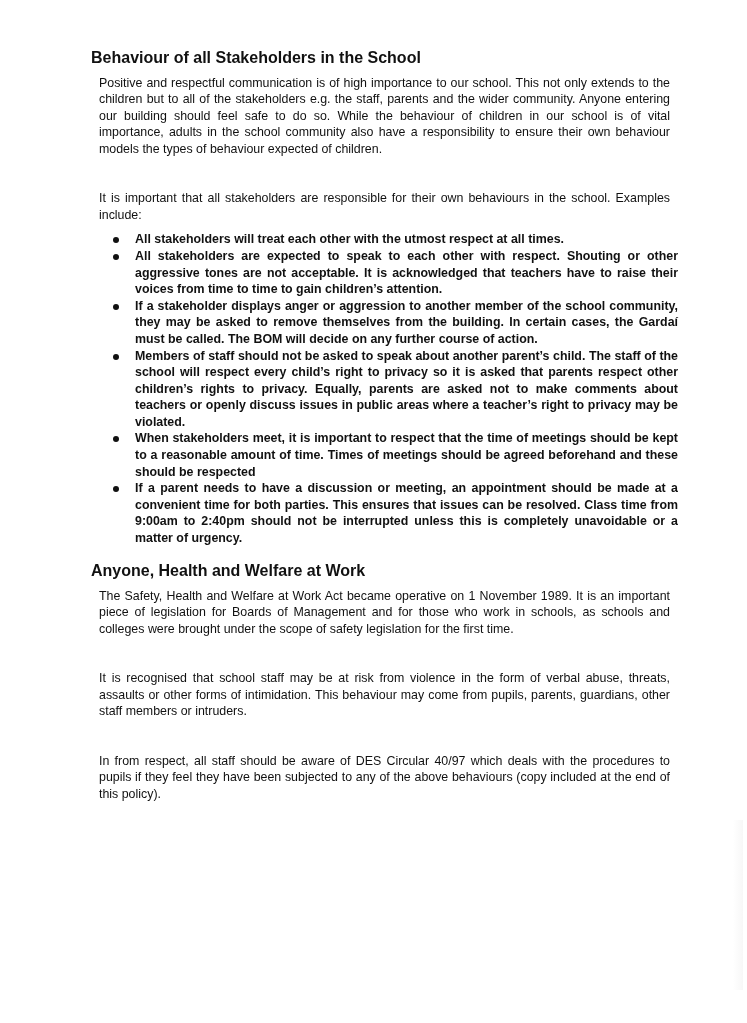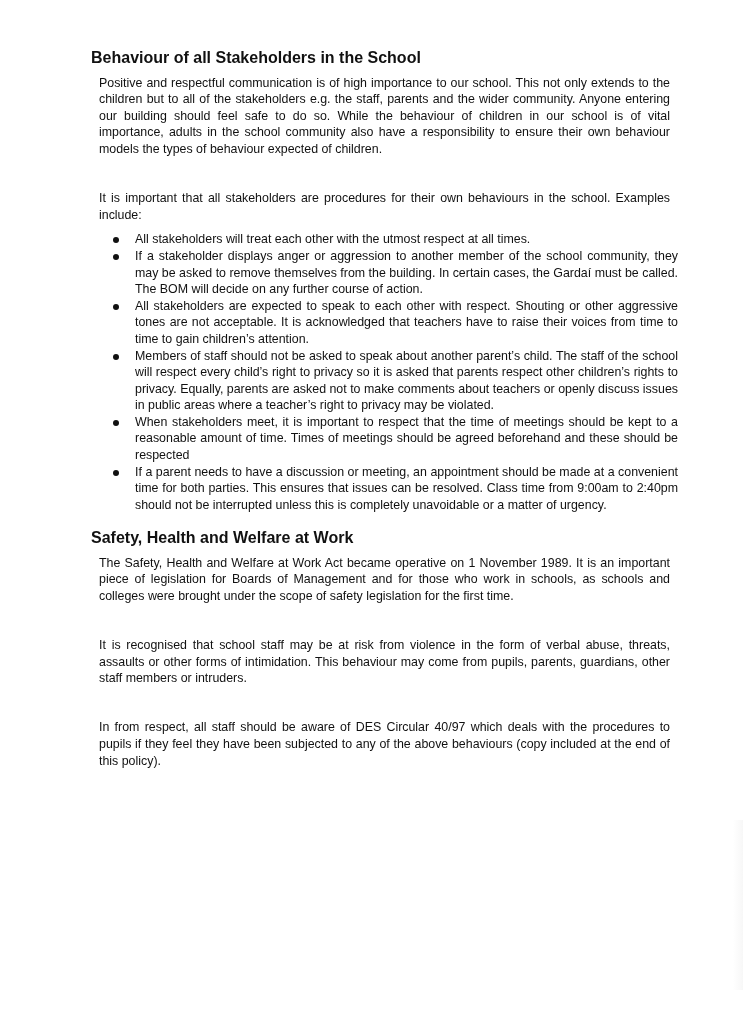--- a/index.html
+++ b/index.html
@@ -38,20 +38,21 @@
     }
     ul.bullets {
       list-style: none;
       margin: 0;
       padding: 0;
     }
     ul.bullets li {
       position: relative;
       padding-left: 44px;
       text-align: justify;
+      font-weight: bold;
     }
     ul.bullets li .bullet {
       position: absolute;
       left: 22px;
       top: 6px;
       width: 6px;
       height: 6px;
       border-radius: 50%;
       background: #111111;
     }
@@ -69,35 +70,35 @@
   </style>
 </head>
 <body>
 
 <div class="page">
 
   <div>
     <h2 class="heading">Behaviour of all Stakeholders in the School</h2>
     <p>Positive and respectful communication is of high importance to our school. This not only extends to the children but to all of the stakeholders e.g. the staff, parents and the wider community.  Anyone entering our building should feel safe to do so. While the behaviour of children in our school is of vital importance, adults in the school community also have a responsibility to ensure their own behaviour models the types of behaviour expected of children.</p>
     <div class="gap"></div>
-    <p>It is important that all stakeholders are procedures for their own behaviours in the school.  Examples include:</p>
+    <p>It is important that all stakeholders are responsible for their own behaviours in the school.  Examples include:</p>
     <ul class="bullets">
       <li><span class="bullet"></span><span>All stakeholders will treat each other with the utmost respect at all times.</span></li>
+      <li><span class="bullet"></span><span>All stakeholders are expected to speak to each other with respect.  Shouting or other aggressive tones are not acceptable. It is acknowledged that teachers have to raise their voices from time to time to gain children’s attention.</span></li>
       <li><span class="bullet"></span><span> If a stakeholder displays anger or aggression to another member of the school community, they may be asked to remove themselves from the building.  In certain cases, the Gardaí must be called. The BOM will decide on any further course of action.</span></li>
-      <li><span class="bullet"></span><span>All stakeholders are expected to speak to each other with respect.  Shouting or other aggressive tones are not acceptable. It is acknowledged that teachers have to raise their voices from time to time to gain children’s attention.</span></li>
       <li><span class="bullet"></span><span>Members of staff should not be asked to speak about another parent’s child.  The staff of the school will respect every child’s right to privacy so it is asked that parents respect other children’s rights to privacy. Equally, parents are asked not to make comments about teachers or openly discuss issues in public areas where a teacher’s right to privacy may be violated.</span></li>
       <li><span class="bullet"></span><span>When stakeholders meet, it is important to respect that the time of meetings should be kept to a reasonable amount of time.  Times of meetings should be agreed beforehand and these should be respected</span></li>
       <li><span class="bullet"></span><span>If a parent needs to have a discussion or meeting, an appointment should be made at a convenient time for both parties. This ensures that issues can be resolved.  Class time from 9:00am to 2:40pm should not be interrupted unless this is completely unavoidable or a matter of urgency.</span></li>
     </ul>
   </div>
 
   <div class="gap"></div>
 
   <div>
-    <h2 class="heading">Safety, Health and Welfare at Work</h2>
+    <h2 class="heading">Anyone, Health and Welfare at Work</h2>
     <p>The Safety, Health and Welfare at Work Act became operative on 1 November 1989.  It is an important piece of legislation for Boards of Management and for those who work in schools, as schools and colleges were brought under the scope of safety legislation for the first time.</p>
     <div class="gap"></div>
     <p>It is recognised that school staff may be at risk from violence in the form of verbal abuse, threats, assaults or other forms of intimidation.   This behaviour may come from pupils, parents, guardians, other staff members or intruders.</p>
     <div class="gap"></div>
     <p><span>In from respect, all staff should be aware of </span><span class="bold">DES Circular 40/97</span><span> which deals with the procedures to pupils if they feel they have been subjected to any of the above behaviours (copy included at the end of this policy).</span></p>
   </div>
 
 </div>
 
 <div class="edge-shade"></div>

